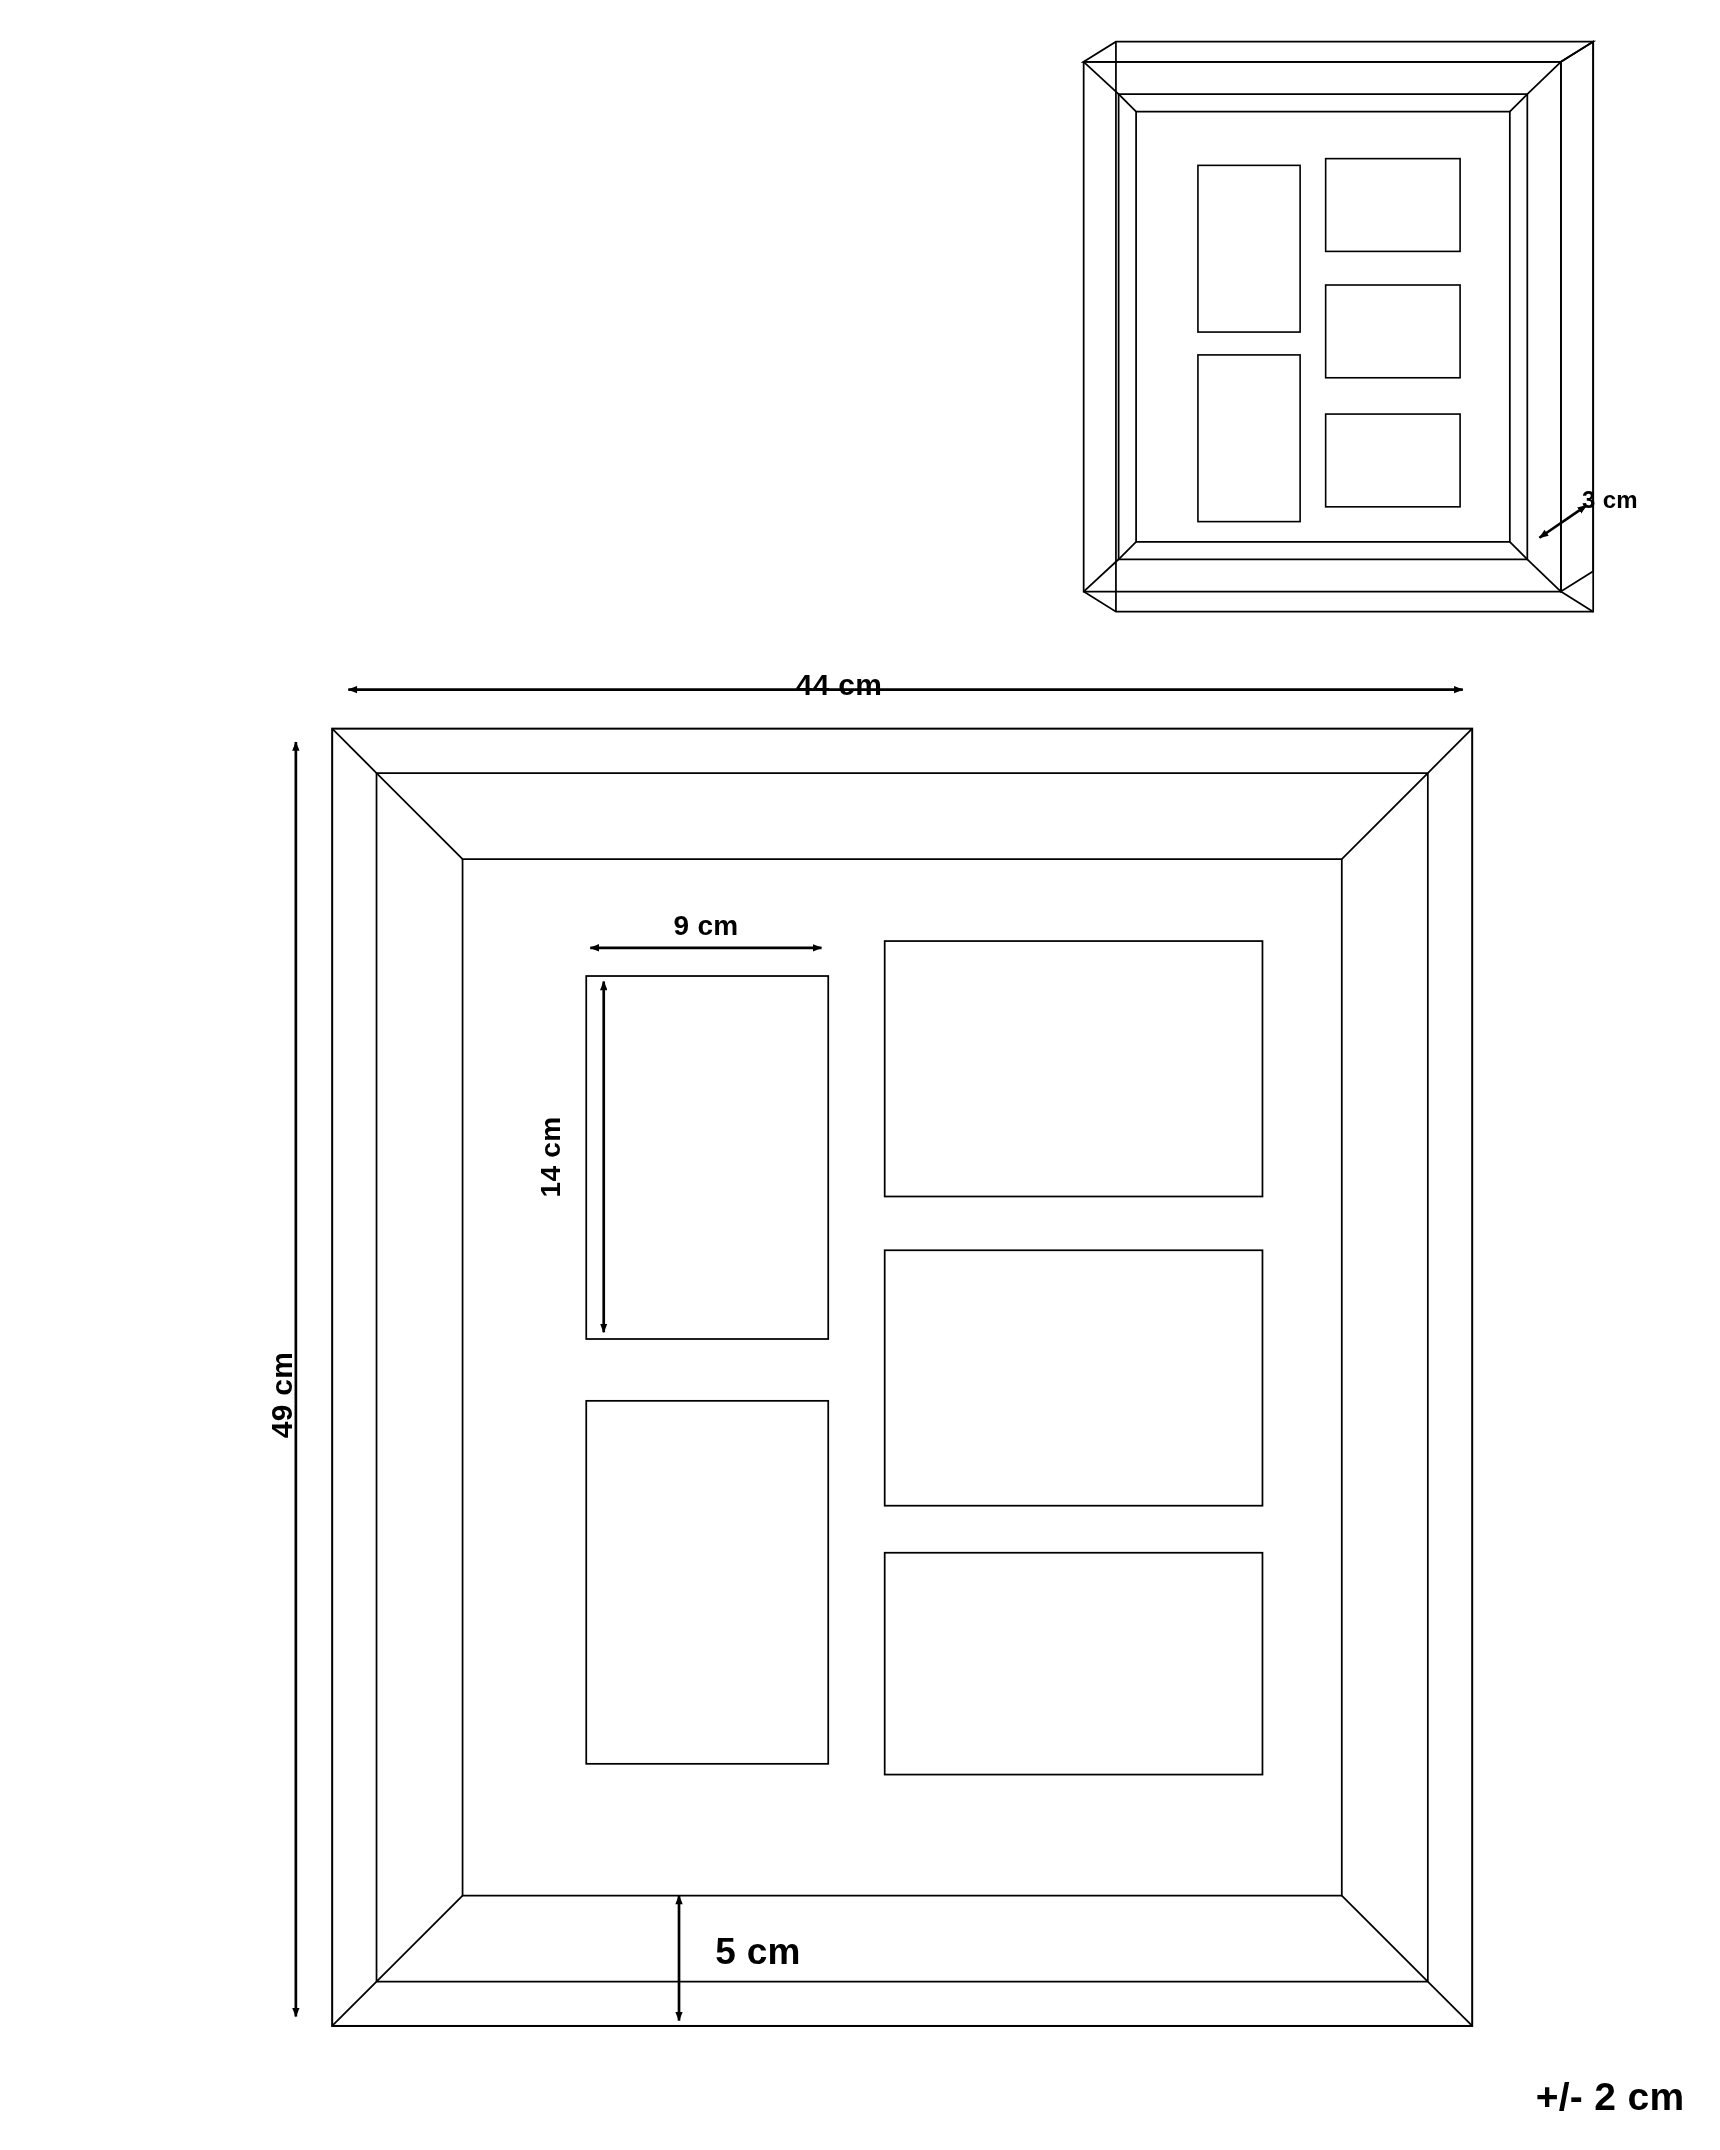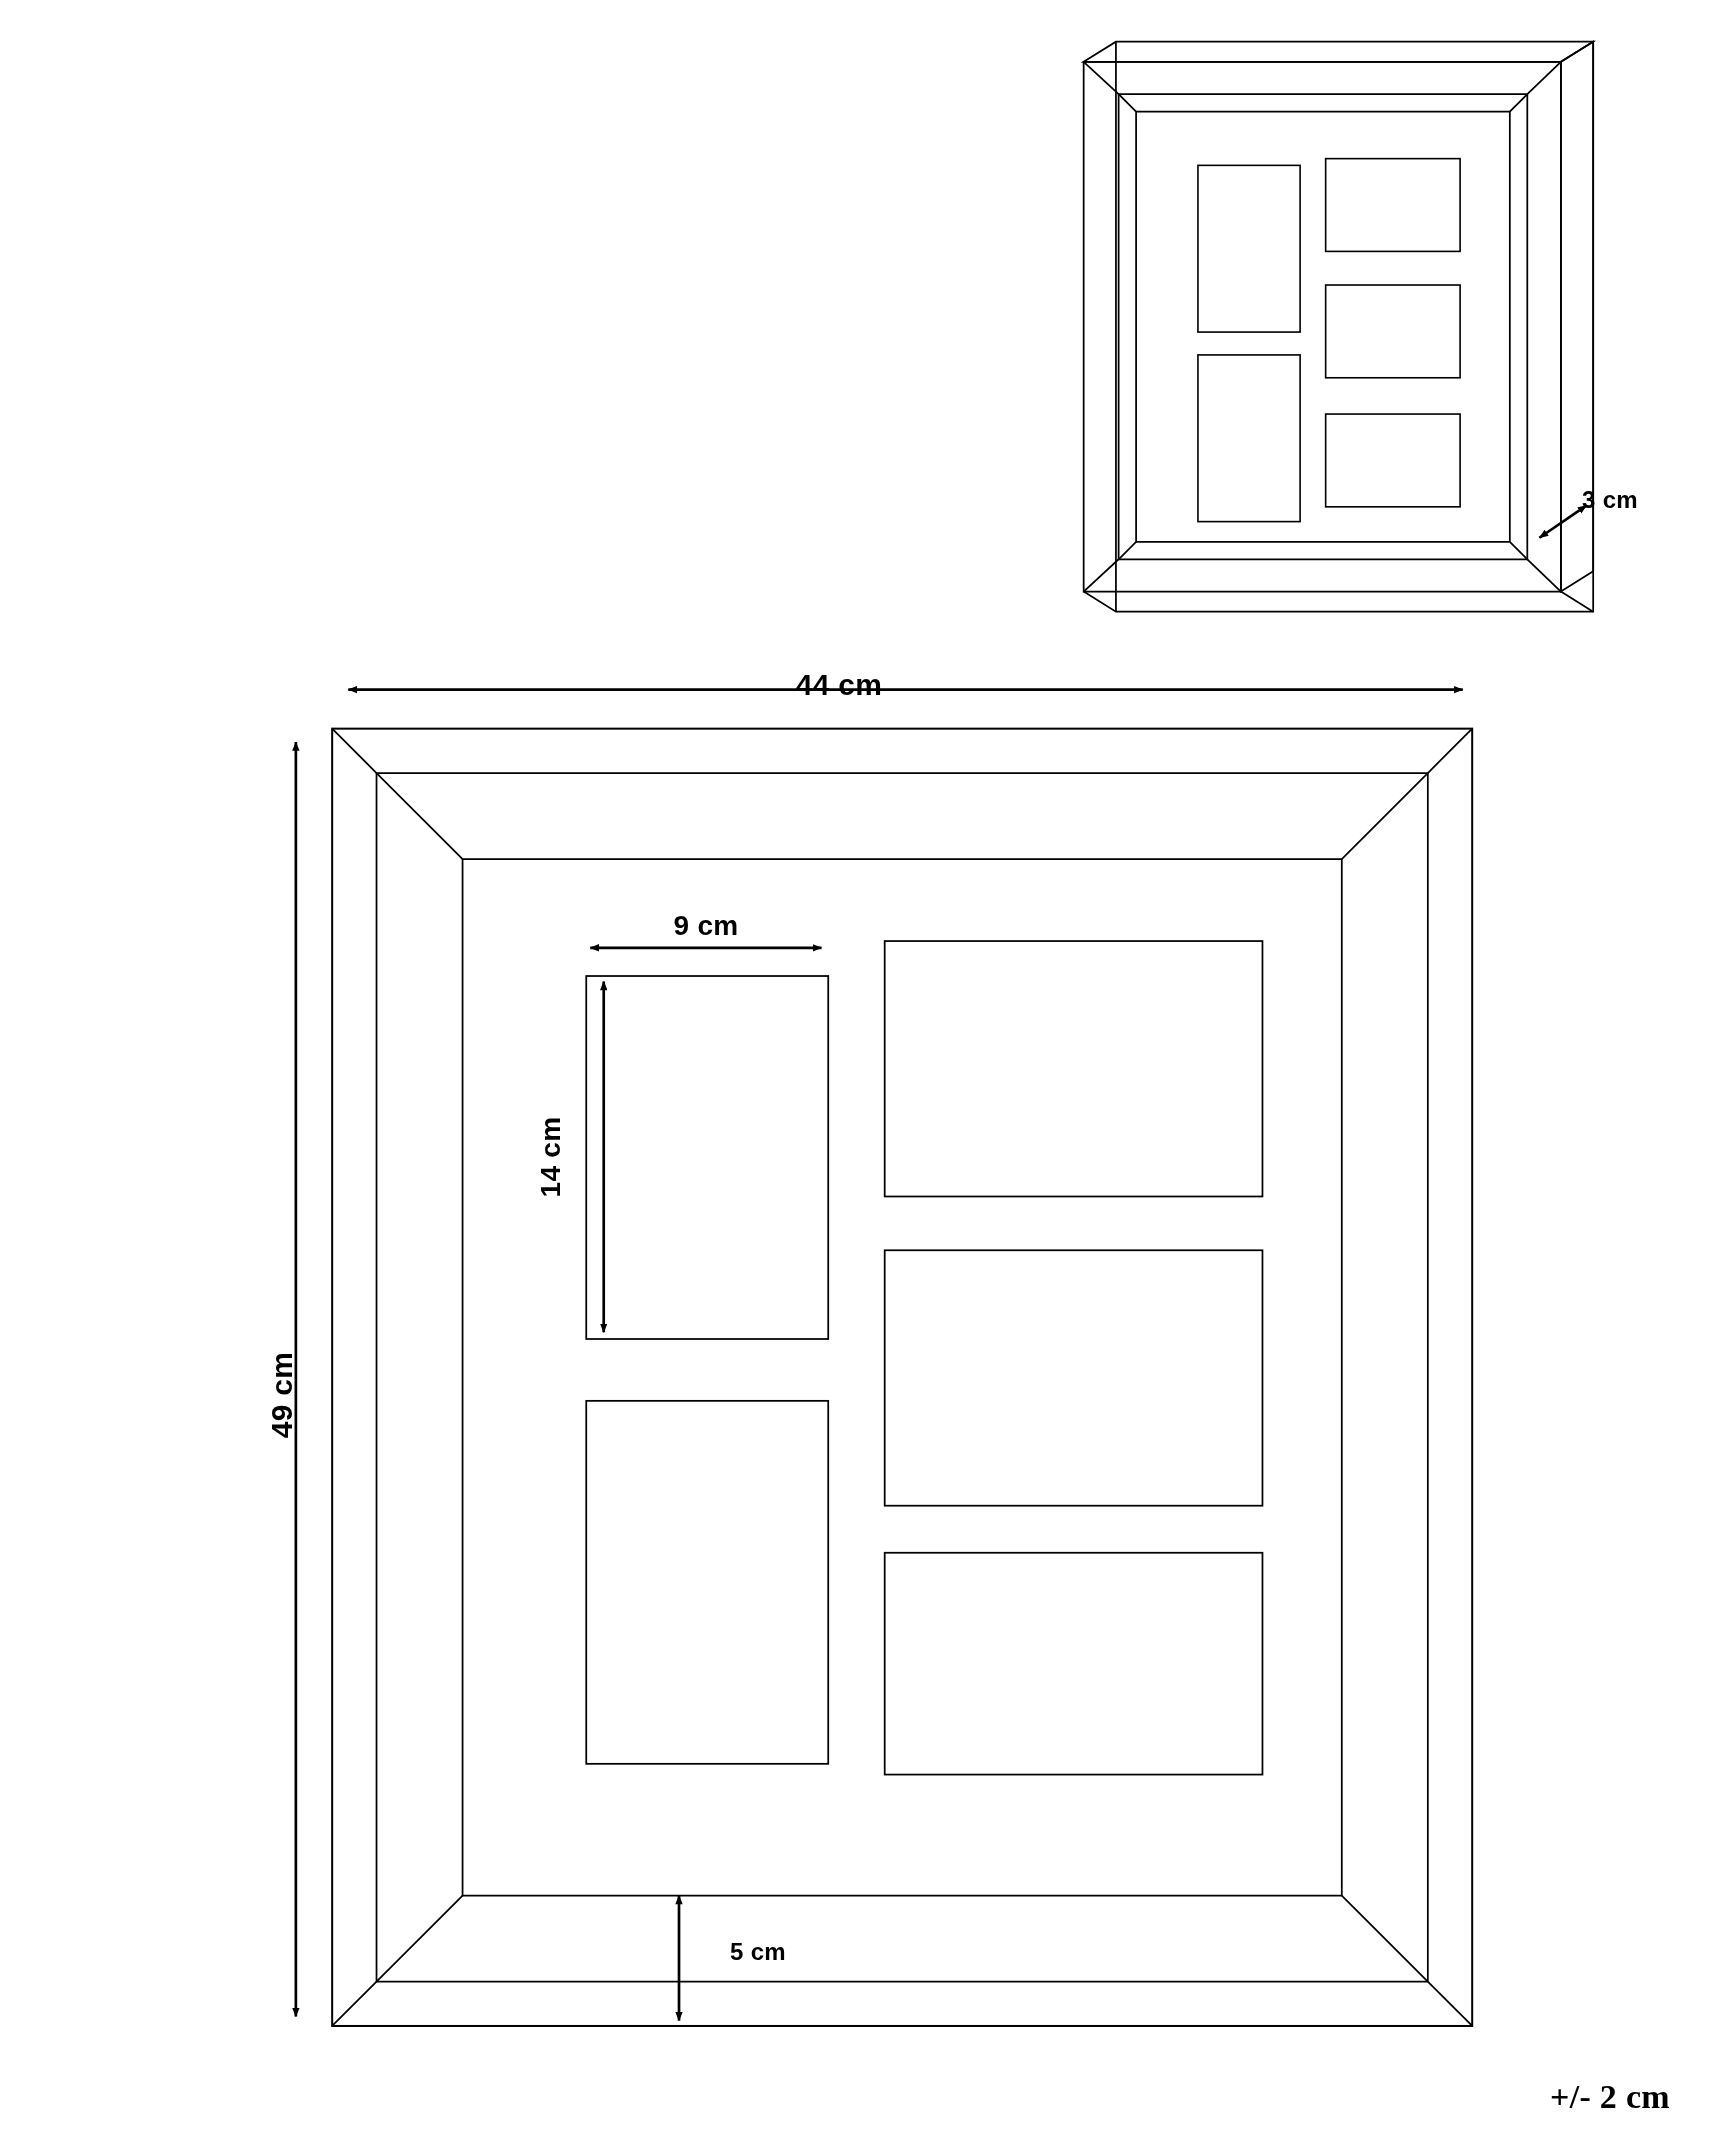--- a/index.html
+++ b/index.html
@@ -34,23 +34,23 @@
     font-family: "Liberation Sans", sans-serif;
     font-weight: bold;
     color: #000000;
     white-space: nowrap;
     letter-spacing: 0.3px;
   }
   #label-width-top      { left: 839px; top: 645px;  font-size: 30px; transform: translate(-50%, -50%); margin-top: 40px; }
   #label-height-left    { left: 282px;  top: 1395px; font-size: 30px; transform: translate(-50%, -50%) rotate(-90deg); transform-origin: center center; }
   #label-inner-width    { left: 706px; top: 926px; font-size: 28px; transform: translate(-50%, -50%); }
   #label-inner-height   { left: 551px;  top: 1157px; font-size: 28px; transform: translate(-50%, -50%) rotate(-90deg); transform-origin: center center; }
-  #label-border-bottom  { left: 758px; top: 1952px; font-size: 24px; transform: translate(-50%, -50%); }
+  #label-border-bottom  { left: 758px; top: 1952px; font-size: 37px; transform: translate(-50%, -50%); }
   #label-depth          { left: 1610px; top: 500px;  font-size: 24px; transform: translate(-50%, -50%); }
-  #label-tolerance      { left: 1610px; top: 2097px; font-size: 34px; transform: translate(-50%, -50%); font-family: Liberation Serif, serif; }
+  #label-tolerance      { left: 1610px; top: 2097px; font-size: 39px; transform: translate(-50%, -50%); }
 </style>
 </head>
 <body>
 
 <div id="diagram-root">
 
   <svg class="drawing" viewBox="0 0 2560 3200" xmlns="http://www.w3.org/2000/svg">
     <defs>
       <marker id="arrow-end" markerWidth="16" markerHeight="16" refX="13" refY="5.5" orient="auto" markerUnits="userSpaceOnUse">
         <path d="M0,0 L14,5.5 L0,11 z" fill="#000000"></path>

